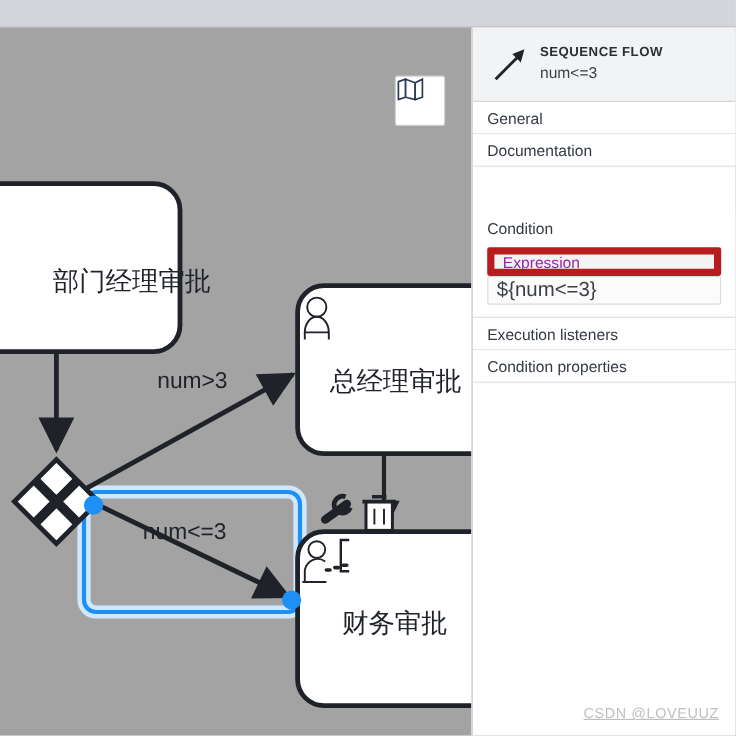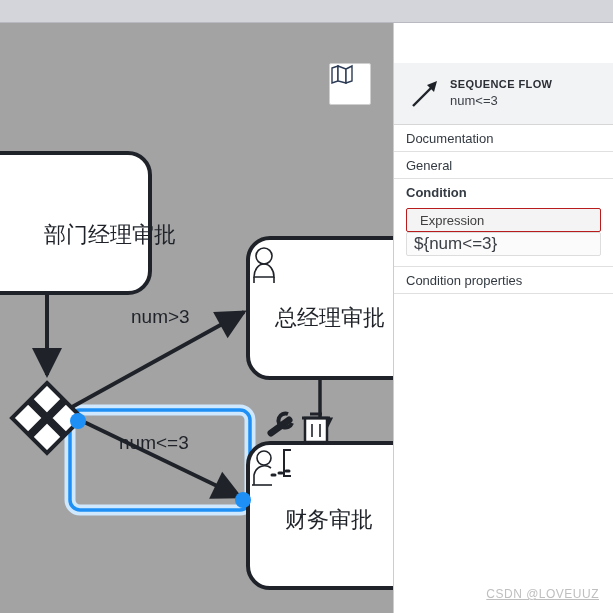--- a/index.html
+++ b/index.html
@@ -33,43 +33,43 @@
   }
 
   
   .panel{
     position:absolute;left:393px;top:23px;width:220px;height:590px;
     background:#ffffff;border-left:1px solid #cdcdcd;box-sizing:border-box;
     overflow:hidden;
   }
   .panel-header{
     background:#f2f3f5;border-bottom:1px solid #d6d6d6;
-    height:62px;display:flex;align-items:center;padding:4px 10px;box-sizing:border-box;margin-top:40px;
+    height:62px;display:flex;align-items:center;padding:4px 10px;box-sizing:border-box;
   }
   .panel-header .hdr-icon{width:42px;flex:0 0 42px;display:flex;align-items:center;justify-content:center;}
   .hdr-text{margin-left:4px;line-height:1.25;}
   .hdr-title{
     font-size:11px;font-weight:bold;letter-spacing:.4px;color:#2b2e34;
     text-transform:uppercase;
   }
   .hdr-sub{font-size:13px;color:#3b3f46;margin-top:2px;}
 
   .group-row{
     height:27px;border-bottom:1px solid #e0e0e0;
     display:flex;align-items:center;padding:0 12px;box-sizing:border-box;
     font-size:13px;color:#333a42;cursor:pointer;background:#fff;
   }
-  .group-row.open{font-weight:bold;border-bottom:none;cursor:default;}
+  .group-row.open{font-weight:normal;border-bottom:none;cursor:default;margin-top:38px;}
 
   .group-body{padding:2px 12px 10px 12px;background:#fff;border-bottom:1px solid #e0e0e0;}
   .field-label{font-size:12px;color:#3b3f46;margin:7px 0 3px 0;}
   .field-select{
     width:100%;height:24px;box-sizing:border-box;
-    background:#f4f4f4;border:1px solid #b91c1c;border-radius:2px;
-    font-size:13px;color:#404040;padding:0 13px;line-height:22px;
+    background:#f4f4f4;border:6px solid #b91c1c;border-radius:2px;
+    font-size:13px;color:#a21caf;padding:0 7px;line-height:22px;
     font-family:"Liberation Sans","DejaVu Sans",sans-serif;
     outline:none;
   }
   .field-input{
     width:100%;height:24px;box-sizing:border-box;
     background:#fbfbfb;border:1px solid #ddd;border-radius:2px;
     font-size:17px;color:#3b3f46;padding:0 7px;
     font-family:"Liberation Sans","DejaVu Sans",sans-serif;
     outline:none;
   }
@@ -187,30 +187,31 @@
           <path d="M5 29 L26 8" stroke="#1f2329" stroke-width="2.4" fill="none"></path>
           <path d="M29 4 L19 8 L26 15 Z" fill="#1f2329"></path>
         </svg>
       </div>
       <div class="hdr-text">
         <div class="hdr-title">SEQUENCE FLOW</div>
         <div class="hdr-sub">num&lt;=3</div>
       </div>
     </div>
 
+    <div class="group-row">General</div>
+
     <div class="group-row">Documentation</div>
-
-    <div class="group-row">General</div>
 
     <div class="group-row open">Condition</div>
 
     <div class="group-body">
       <input class="field-select" type="text" readonly="" value="Expression" style="">
 
       <input class="field-input" type="text" value="${num&lt;=3}" style="">
     </div>
 
+    <div class="group-row">Execution listeners</div>
 
     <div class="group-row">Condition properties</div>
   </div>
 
   <div class="watermark">CSDN @LOVEUUZ</div>
 </div>
 
 </body></html>

